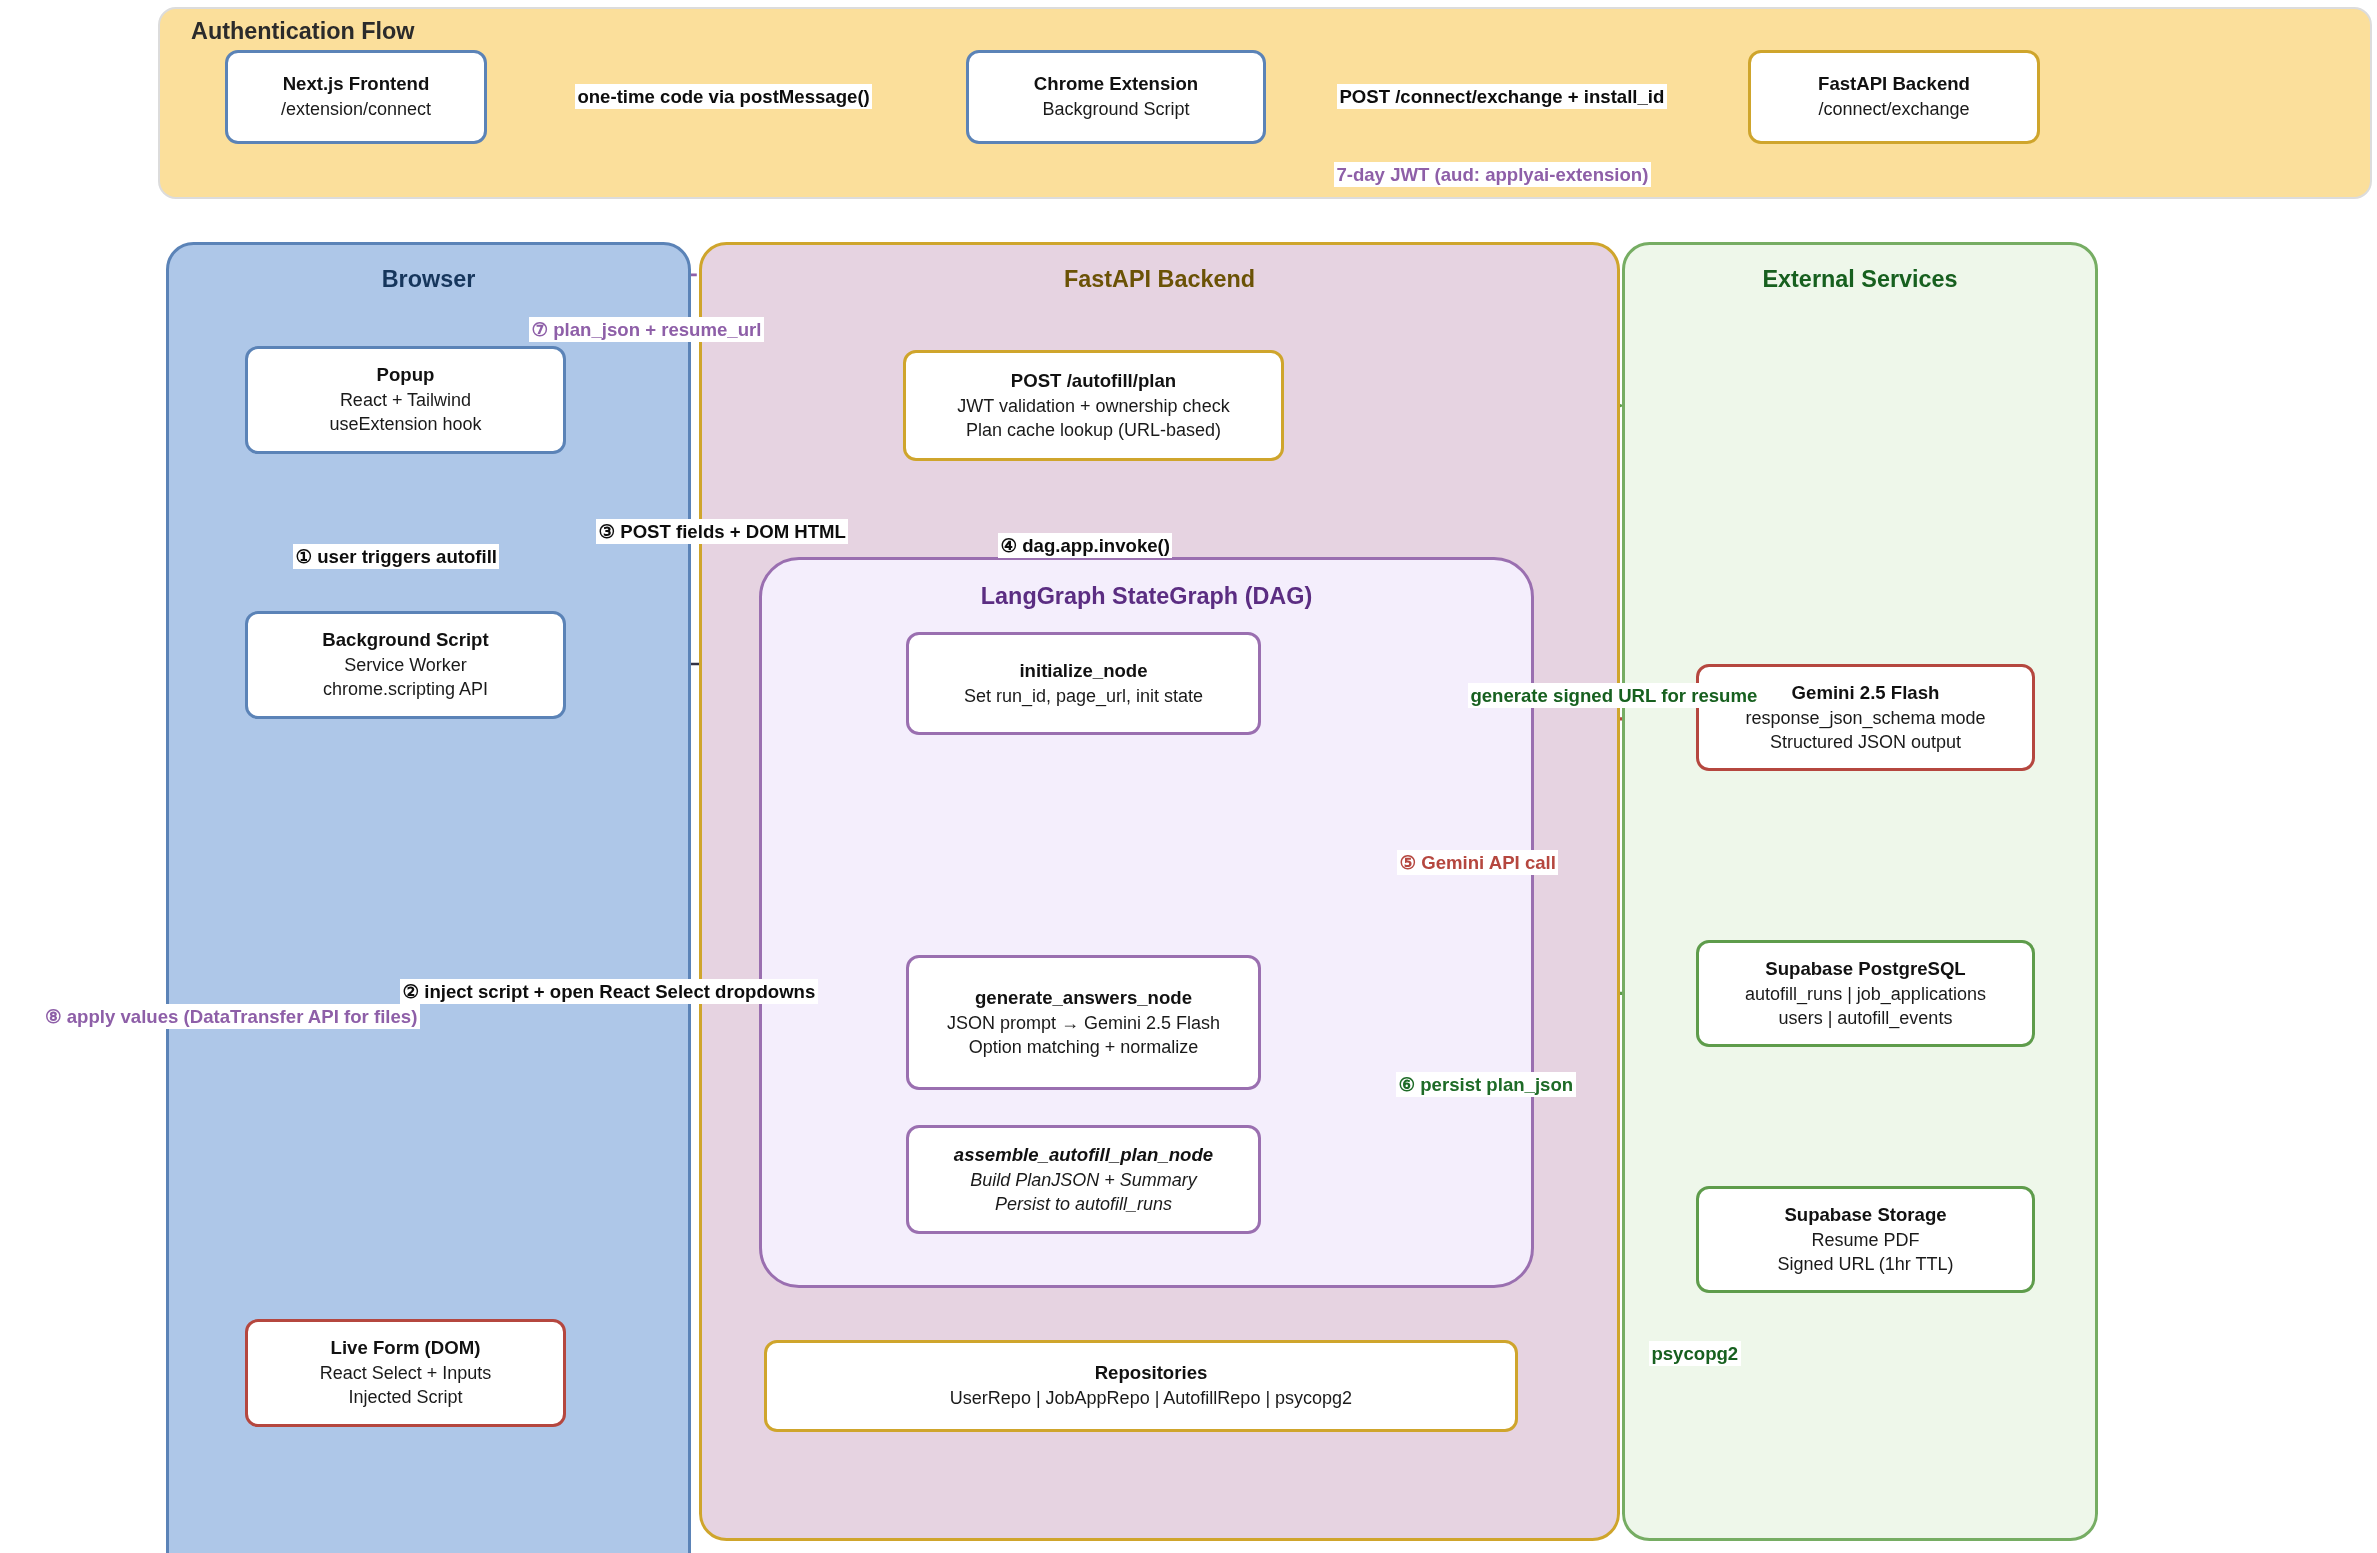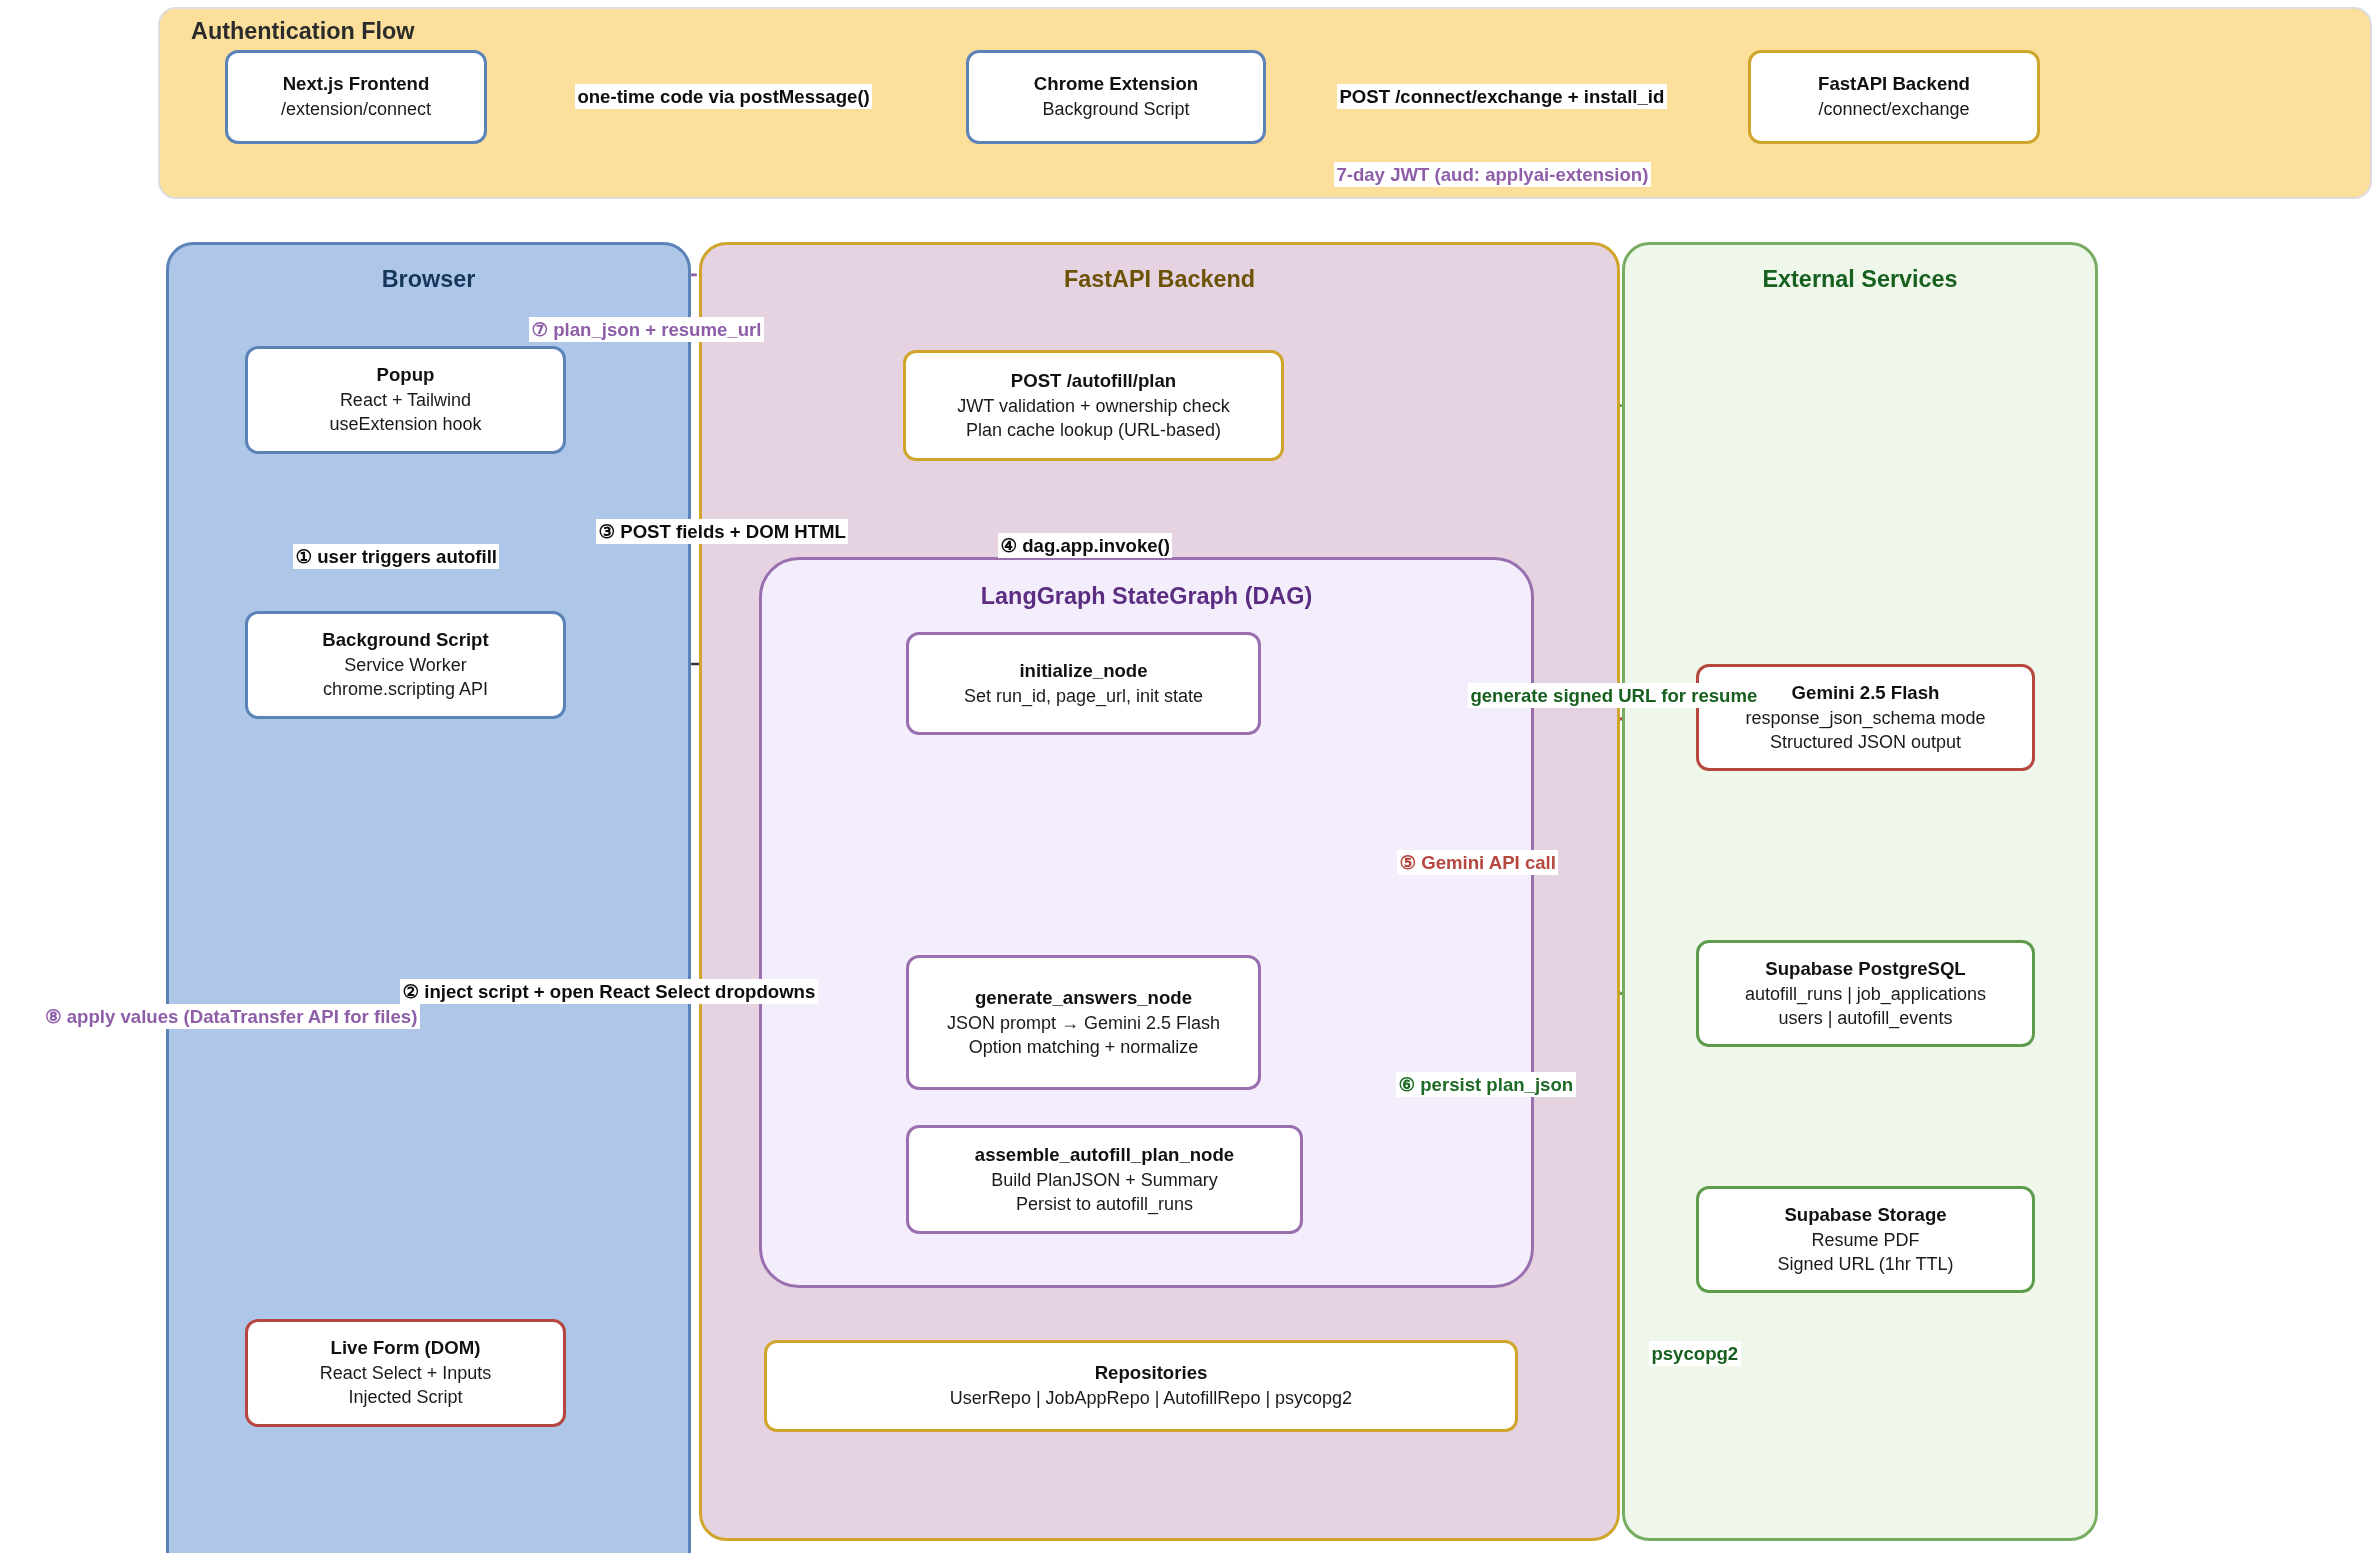--- a/index.html
+++ b/index.html
@@ -140,21 +140,21 @@
     <div class="s">Set run_id, page_url, init state</div>
   </div>
 
 
   <div class="node" style="left:906px;top:955px;width:355px;height:135px;border:3.2px solid #9a6fb0;">
     <div class="t">generate_answers_node</div>
     <div class="s">JSON prompt → Gemini 2.5 Flash</div>
     <div class="s">Option matching + normalize</div>
   </div>
 
-  <div class="node" style="left:906px;top:1125px;width:397px;height:109px;border:3.2px solid #9a6fb0;">
+  <div class="node" style="left:906px;top:1125px;width:355px;height:109px;border:3.2px solid #9a6fb0;font-style:italic;">
     <div class="t">assemble_autofill_plan_node</div>
     <div class="s">Build PlanJSON + Summary</div>
     <div class="s">Persist to autofill_runs</div>
   </div>
 
   <div class="node" style="left:764px;top:1340px;width:754px;height:92px;border:3.2px solid #cfa52c;padding-left:20px;">
     <div class="t">Repositories</div>
     <div class="s">UserRepo | JobAppRepo | AutofillRepo | psycopg2</div>
   </div>
 

